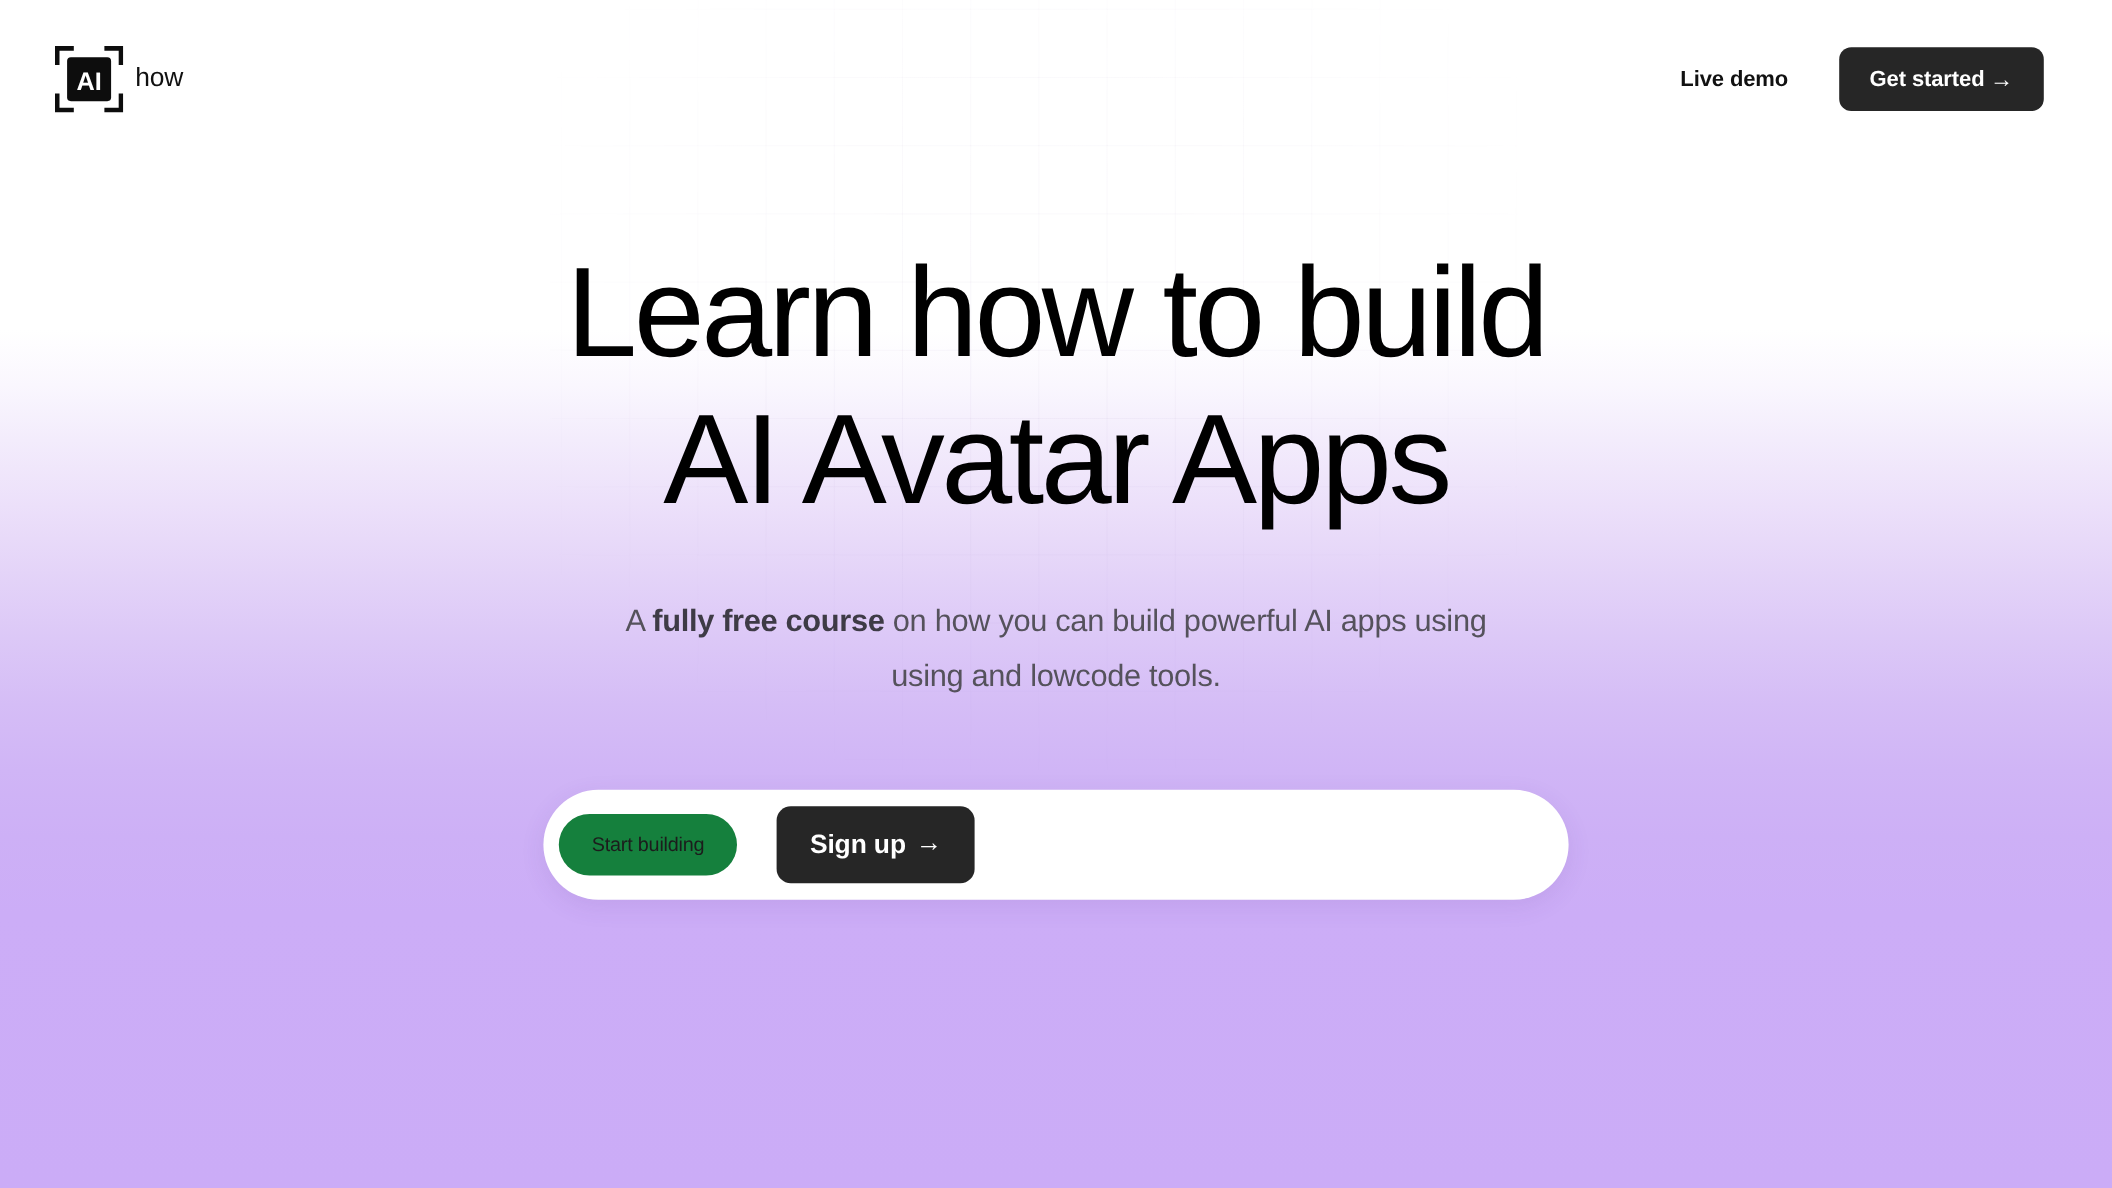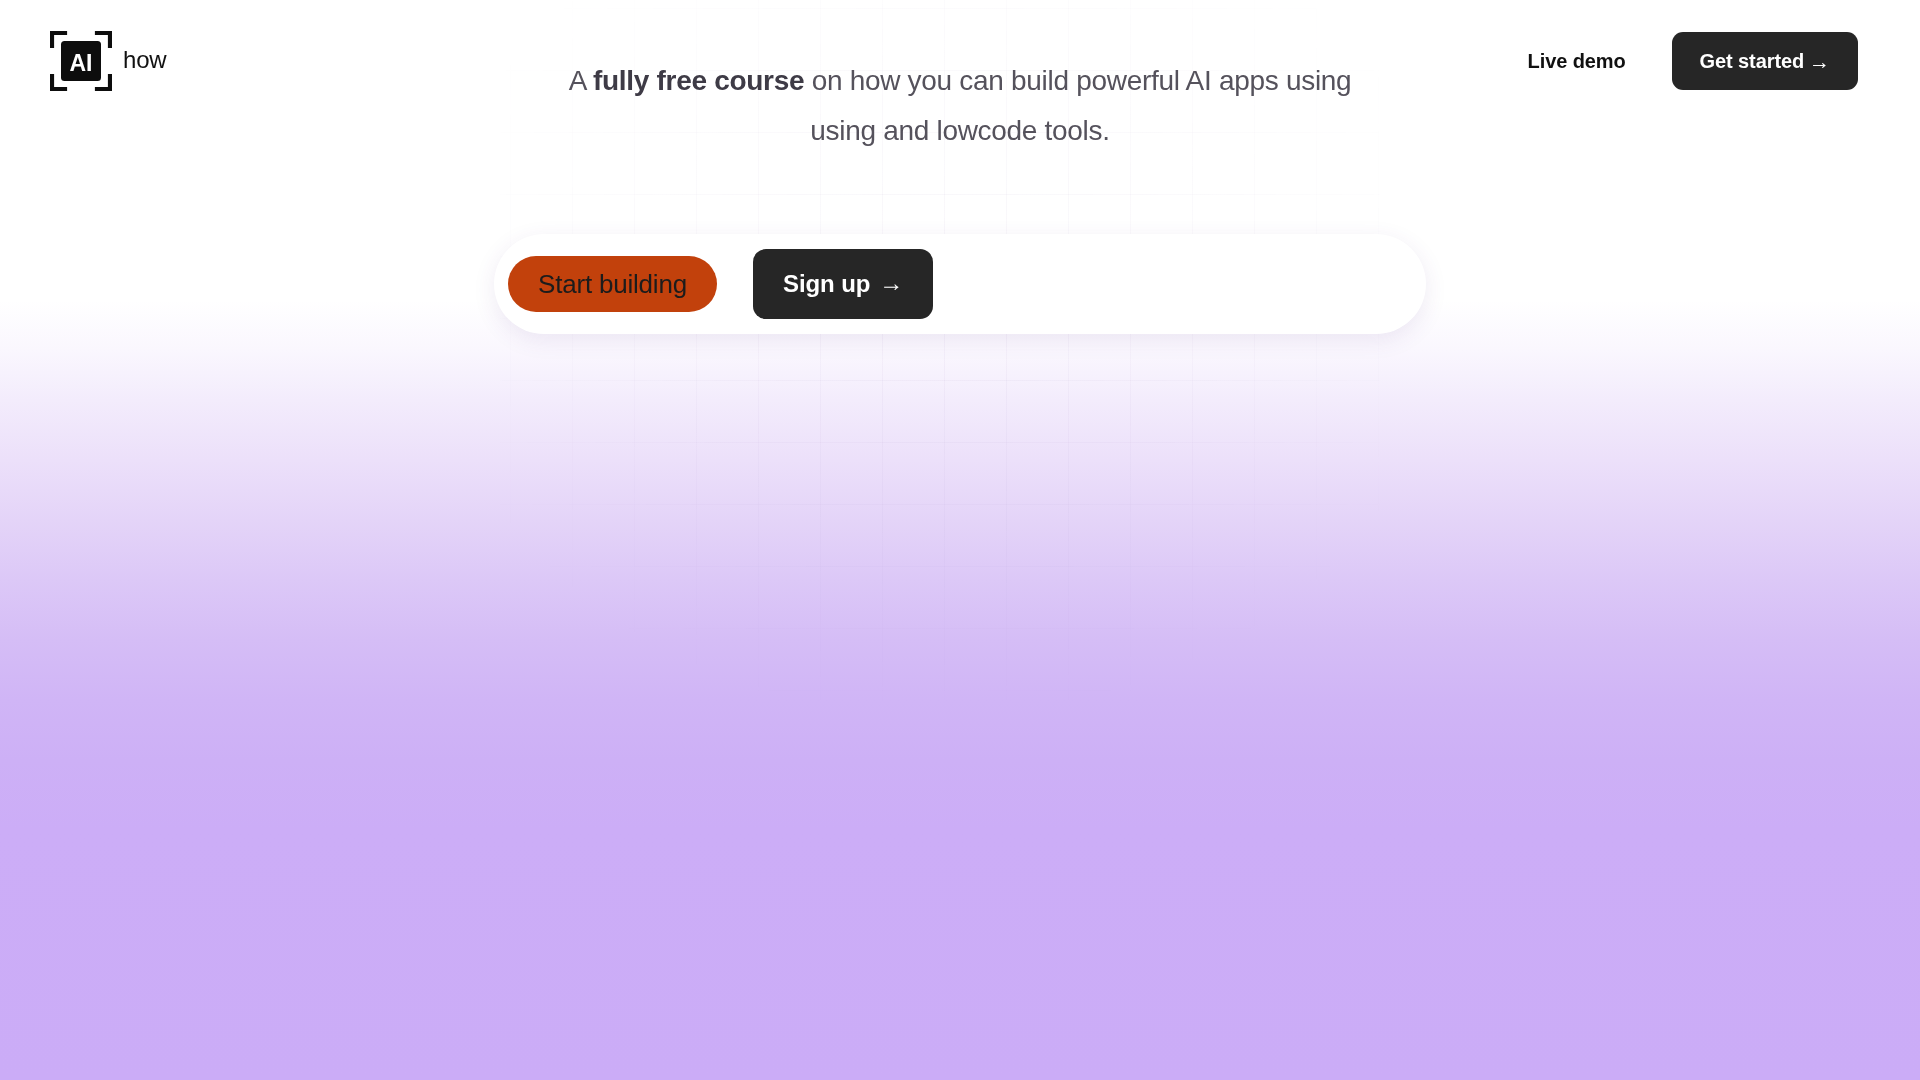--- a/index.html
+++ b/index.html
@@ -56,21 +56,21 @@
     -webkit-mask-image:
        radial-gradient(ellipse 60% 62% at 50% 42%, rgba(0,0,0,0.95) 0%, rgba(0,0,0,0.55) 55%, rgba(0,0,0,0) 100%);
     mask-image:
        radial-gradient(ellipse 60% 62% at 50% 42%, rgba(0,0,0,0.95) 0%, rgba(0,0,0,0.55) 55%, rgba(0,0,0,0) 100%);
     pointer-events: none;
   }
 
   
   .header {
     position: absolute;
-    top: 0;
+    top: 11px;
     left: 0;
     width: 1920px;
     height: 140px;
     display: flex;
     align-items: flex-start;
     justify-content: space-between;
     padding: 30px 62px 0 50px;
     z-index: 10;
   }
 
@@ -199,26 +199,26 @@
     border-radius: 50px;
     display: flex;
     align-items: center;
     padding: 0 12px 0 14px;
     box-shadow: 0 6px 22px rgba(90, 50, 140, 0.10);
   }
 
   .pill-badge {
     height: 56px;
     padding: 0 30px;
-    background: #c2410c;
+    background: #15803d;
     border-radius: 28px;
     display: flex;
     align-items: center;
     justify-content: center;
-    font-size: 26px;
+    font-size: 18px;
     font-weight: 400;
     color: #1c1c1c;
     letter-spacing: -0.2px;
     flex: none;
     cursor: pointer;
     white-space: nowrap;
   }
 
   .email-input {
     flex: 1 1 auto;
@@ -278,20 +278,24 @@
       <button class="btn-dark btn-get-started">
         <span>Get started</span>
         <span class="arrow-glyph">→</span>
       </button>
     </nav>
 
   </header>
 
   <main class="hero">
 
+    <h1 class="headline">
+      <span>Learn how to build</span><br>
+      <span>AI Avatar Apps</span>
+    </h1>
 
     <p class="subhead">
       <span>A </span><b>fully free course</b><span> on how you can build powerful AI apps using using and lowcode tools.</span>
     </p>
 
     <div class="signup-wrap">
       <form class="signup-form">
         <span class="pill-badge">Start building</span>
         <button class="btn-dark btn-signup">
           <span>Sign up</span>

